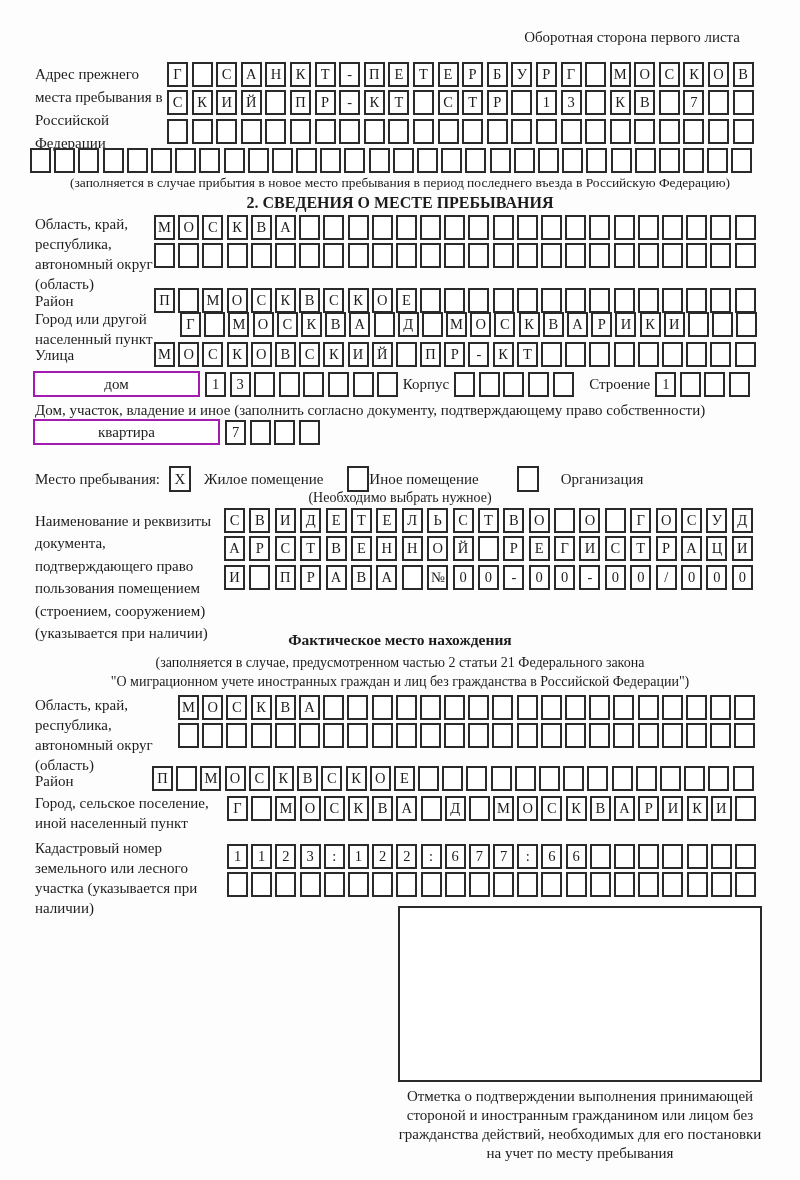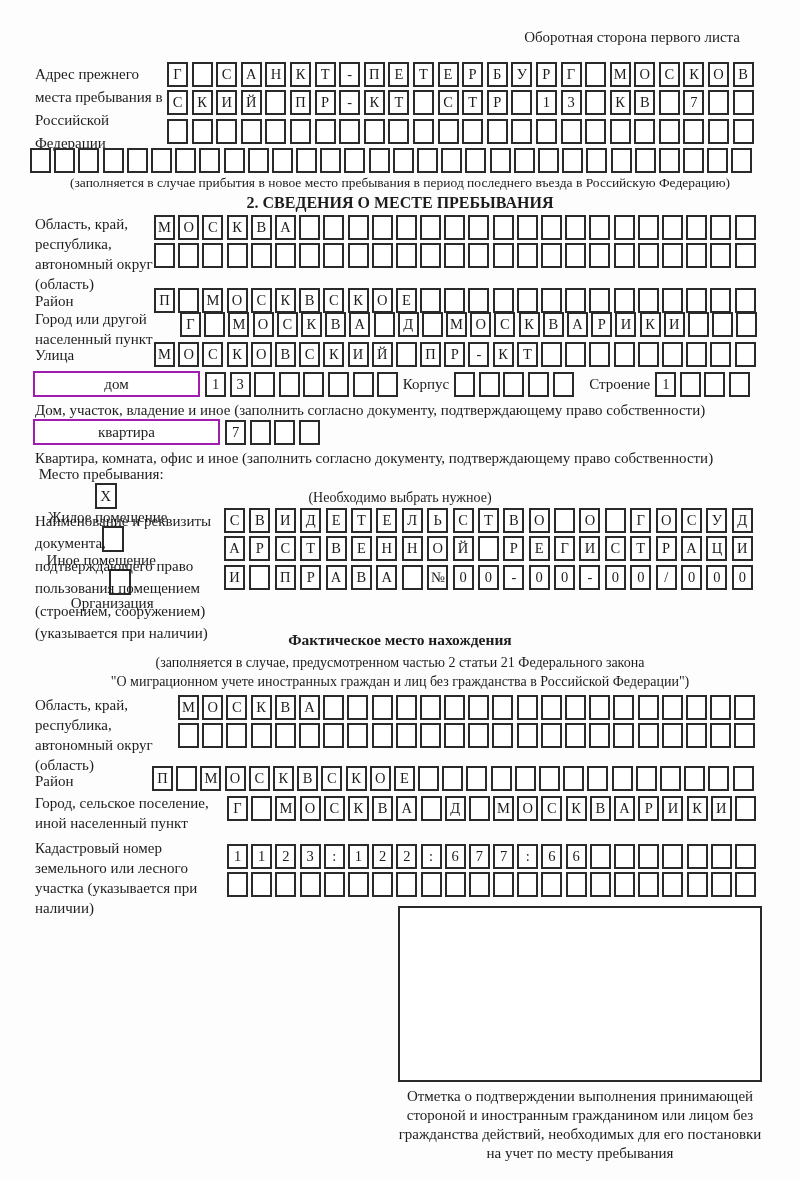--- a/index.html
+++ b/index.html
@@ -350,23 +350,22 @@
 
   <div class="abs inline-row" style="left:33px; top:419px;">
     <div class="wbox" style="width:187px;">квартира</div>
     <div class="cellrow mid" style="margin:0 0 0 5px;">
         <div class="cell">7</div>
         <div class="cell"></div>
         <div class="cell"></div>
         <div class="cell"></div>
       </div>
   </div>
-  <div class="abs label" style="left:35px; top:448px; width:740px;">Квартира, комната, офис и иное (заполнить согласно документу, подтверждающему право собственности)</div>
-
-  <div class="abs inline-row" style="left:35px; top:466px;flex-direction:column;">
+
+  <div class="abs inline-row" style="left:35px; top:466px;">
     <span>Место пребывания:</span>
     <span class="checkbox" style="margin-left:9px;">X</span>
     <span style="margin-left:13px;">Жилое помещение</span>
     <span class="checkbox" style="margin-left:24px;"></span>
     <span style="">Иное помещение</span>
     <span class="checkbox" style="margin-left:38px;"></span>
     <span style="margin-left:22px;">Организация</span>
   </div>
   <div class="abs note" style="top:490px; font-size:14px;">(Необходимо выбрать нужное)</div>
 

